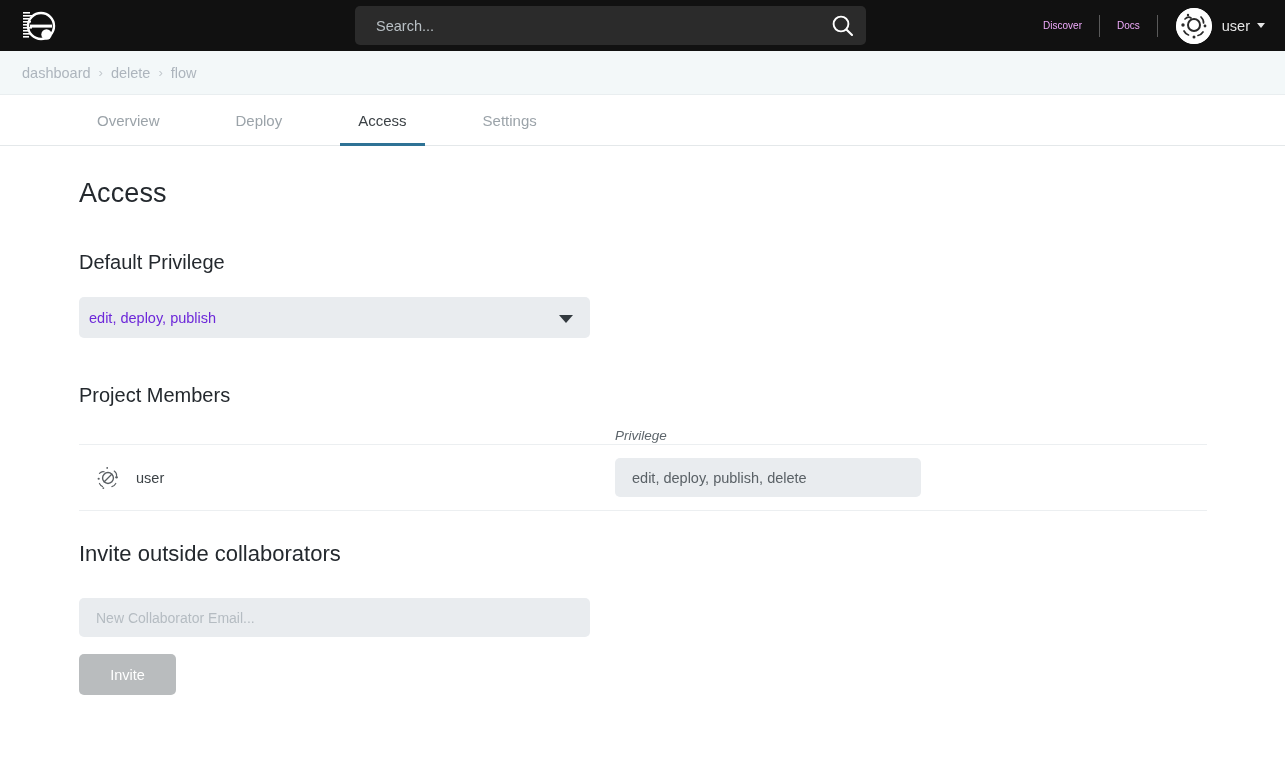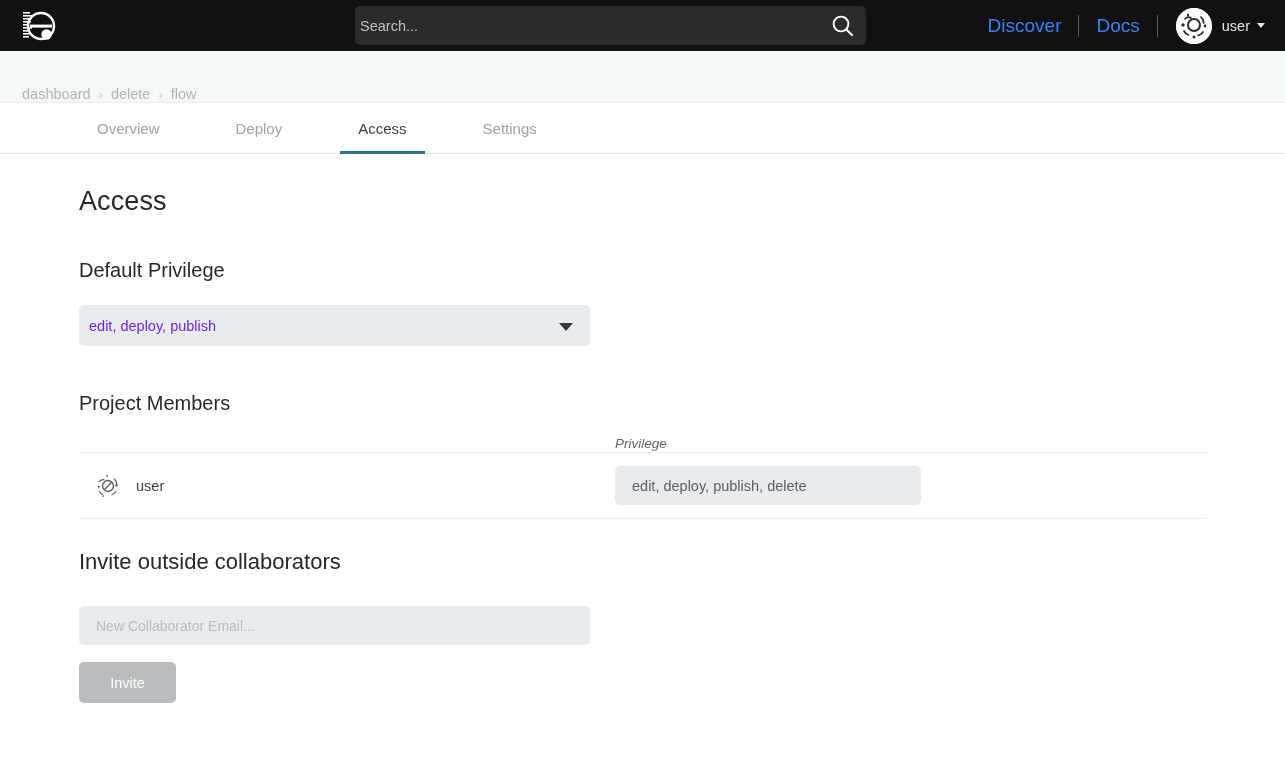--- a/index.html
+++ b/index.html
@@ -45,21 +45,21 @@
   }
   .search-input {
     flex: 1;
     height: 100%;
     background: transparent;
     border: 0;
     outline: none;
     color: #d8d8d8;
     font-family: "Liberation Sans", sans-serif;
     font-size: 14.5px;
-    padding: 0 14px 0 5px;
+    padding: 0 14px 0 21px;
   }
   .search-input::placeholder { color: #b9c0c5; }
   .search-icon-btn {
     width: 46px;
     height: 100%;
     background: transparent;
     border: 0;
     display: flex;
     align-items: center;
     justify-content: center;
@@ -69,22 +69,22 @@
   .nav-right {
     position: absolute;
     right: 14px;
     top: 0;
     height: 51px;
     display: flex;
     align-items: center;
     gap: 0;
   }
   .nav-link {
-    color: #3b82f6;
-    font-size: 19px;
+    color: #f0abfc;
+    font-size: 10px;
     text-decoration: none;
     padding: 0 17px;
     line-height: 51px;
     cursor: pointer;
   }
   .nav-sep {
     width: 1px;
     height: 22px;
     background: #5a5a5a;
   }
@@ -111,25 +111,25 @@
   }
   .caret-down {
     width: 0; height: 0;
     border-left: 4.5px solid transparent;
     border-right: 4.5px solid transparent;
     border-top: 5px solid #e6e6e6;
   }
 
   
   .breadcrumb-bar {
-    height: 52px;
+    height: 44px;
     background: #f3f8f9;
     border-bottom: 1px solid #e9eef0;
     display: flex;
-    align-items: flex-end;
+    align-items: center;
     padding-left: 22px;
   }
   .crumb {
     color: #adb5bd;
     font-size: 14.5px;
     text-decoration: none;
     cursor: pointer;
   }
   .crumb-sep {
     color: #c3c9ce;

